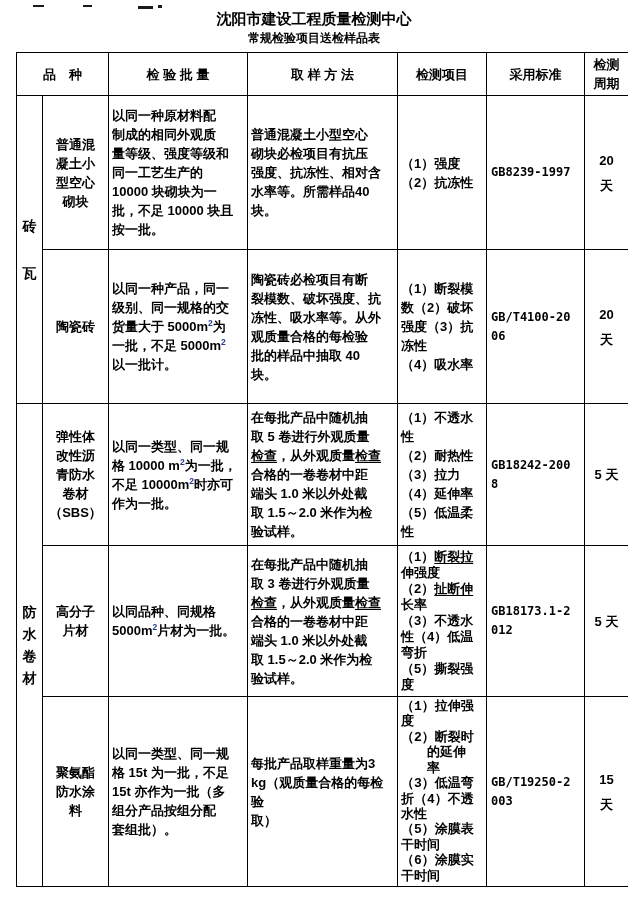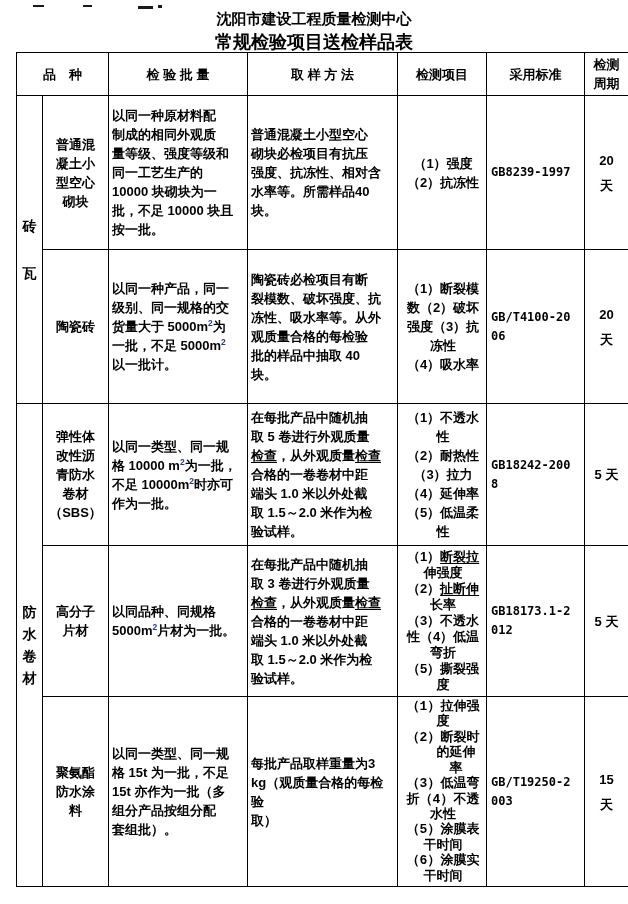--- a/index.html
+++ b/index.html
@@ -4,41 +4,41 @@
 <style>
   html,body { margin:0; padding:0; background:#e8e8e8; }
   .page {
     position:relative; width:628px; height:904px; margin:0 auto;
     background:#ffffff; color:#000;
     font-family:"Liberation Sans","DejaVu Sans",sans-serif;
     font-weight:700; overflow:hidden;
   }
   .doc-title { position:absolute; left:0; width:100%; text-align:center; }
   .t1 { top:10px; font-size:15px; }
-  .t2 { top:30px; font-size:18px; }
+  .t2 { top:30px; font-size:12px; }
 
   table.main {
     position:absolute; top:52px; left:16px; width:612px;
     border-collapse:collapse; table-layout:fixed;
   }
   td, th {
     border:1.5px solid #000;
     vertical-align:middle;
     font-size:13px; line-height:19px;
     white-space:pre-wrap; word-break:break-all;
     padding:2px 3px;
     font-weight:700;
   }
   th { text-align:center; }
   .c-cat  { text-align:center; font-size:14px; padding:0; }
   .lh-zw  { line-height:47px; }
   .lh-fs  { line-height:22px; }
   .c-sub  { text-align:center; }
   .c-batch, .c-method { text-align:left; padding-left:3px; padding-right:2px; }
-  .c-items { text-align:center; padding-left:3px; padding-right:1px; }
+  .c-items { text-align:left; padding-left:3px; padding-right:1px; }
   .c-std {
     font-family:"DejaVu Sans Mono","Liberation Mono",monospace;
     font-size:12px; padding-left:4px; text-align:left;
     word-break:break-all;
   }
   .c-period { text-align:center; }
   .lh-tall { line-height:25px; }
   .tight   { line-height:16px; }
   .tight2  { line-height:15.4px; padding-top:1px; padding-bottom:1px;font-family:Liberation Mono, monospace; }
   sup { color:#1f3a8f; font-size:8.5px; vertical-align:super; line-height:0; }

